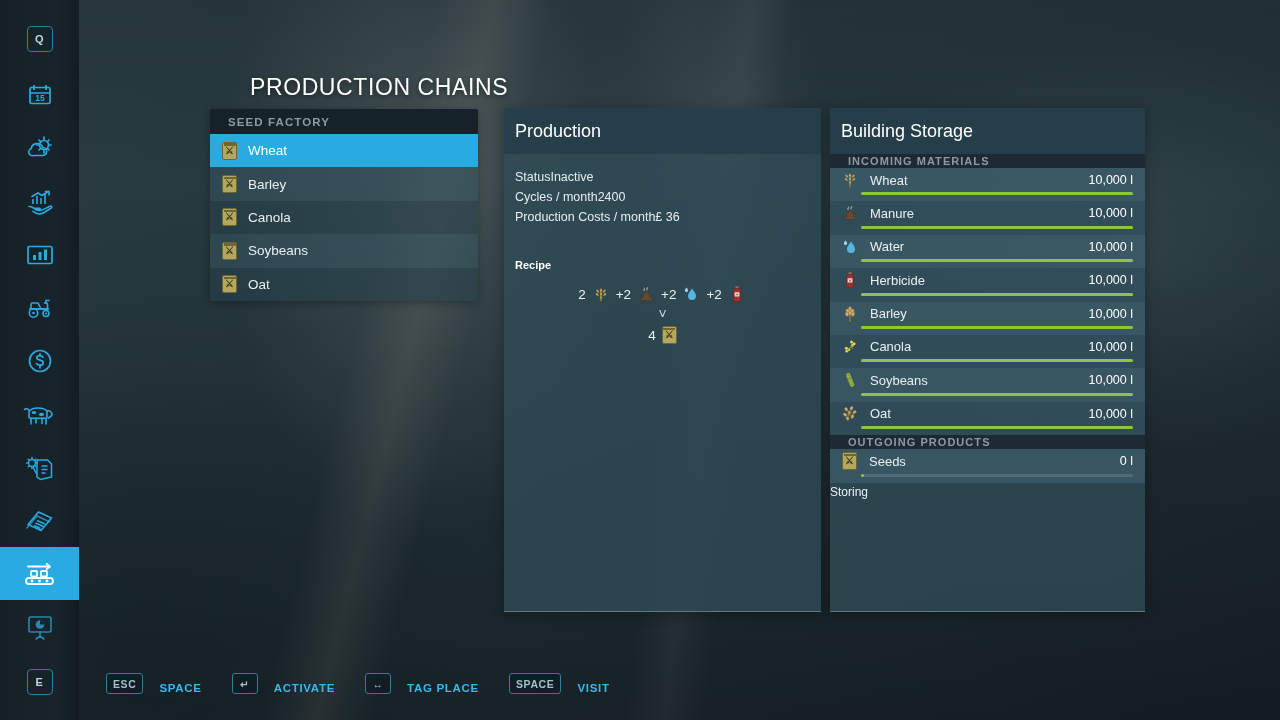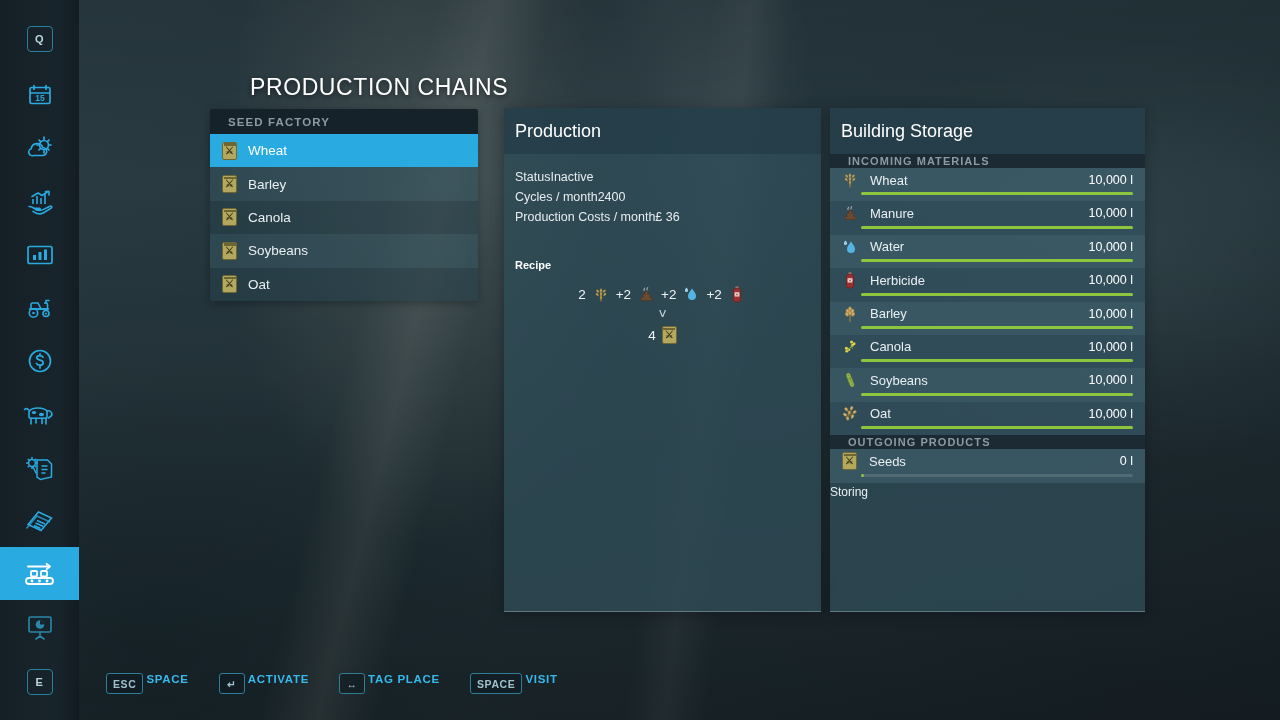--- a/index.html
+++ b/index.html
@@ -150,21 +150,21 @@
   .bar-fill { height: 3px; background: #8cc63f; border-radius: 2px; }
   .store-note {
     text-align: left; padding: 2px 12px 0 0; font-size: 12px; color: #e9eff2;
   }
 
   
   .cico { width: 20px; height: 20px; flex: 0 0 auto; display: block; }
 
   
   #hints { position: absolute; left: 106px; bottom: 26px; display: flex; align-items: center; gap: 30px; }
-  .hint { display: flex; align-items: flex-start; gap: 3px; }
+  .hint { display: flex; align-items: flex-end; gap: 16px; }
   .keycap {
     min-width: 26px; height: 21px; padding: 0 6px;
     border: 1.4px solid #2e7e99; border-radius: 3px;
     background: rgba(14,26,33,0.55);
     display: flex; align-items: center; justify-content: center;
     color: #9fc0cc; font-size: 10.5px; font-weight: bold; letter-spacing: .6px;
   }
   .hint .lbl { font-size: 11.5px; font-weight: bold; letter-spacing: .7px; color: #37b9ec; }
 </style>
 </head>

